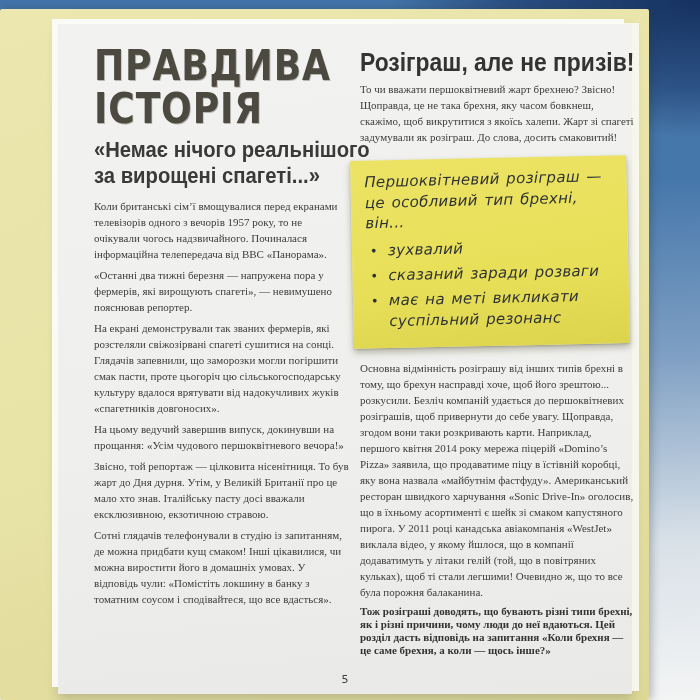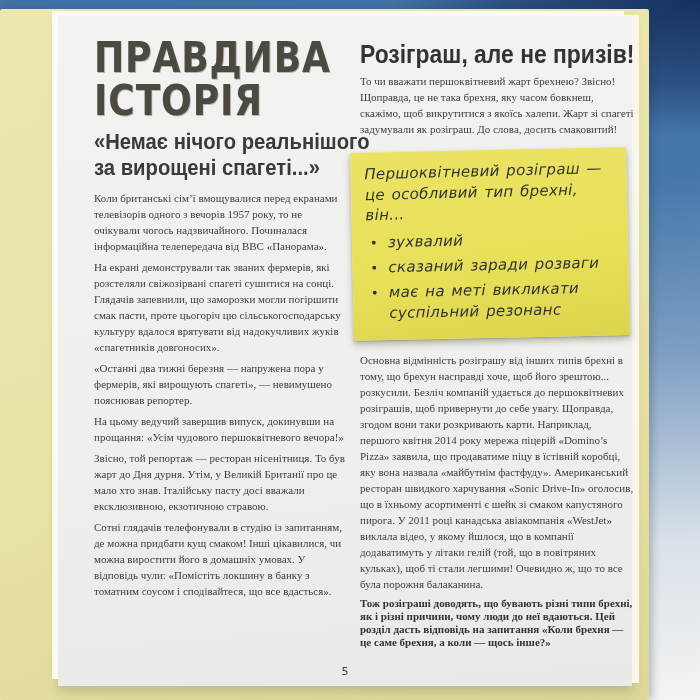--- a/index.html
+++ b/index.html
@@ -12,21 +12,21 @@
     position:absolute;top:0;left:0;width:700px;height:260px;pointer-events:none;
     background:radial-gradient(ellipse 430px 190px at 100% 0%, rgba(18,45,92,.95) 0%, rgba(24,52,100,.55) 45%, rgba(24,52,100,0) 72%);
   }
   .back-sheet{
     position:absolute;left:0;top:9px;width:649px;height:691px;
     background:linear-gradient(160deg,#ece7af 0%, #e7e2a5 55%, #ddd896 100%);
     box-shadow:3px 0 8px rgba(40,52,68,.30);
     border-radius:2px;
   }
   .page{
-    position:absolute;left:58px;top:16px;width:574px;height:670px;
+    position:absolute;left:58px;top:24px;width:574px;height:670px;
     background:linear-gradient(175deg,#f2f2f0 0%, #efefed 60%, #e9e9e7 100%);
     box-shadow:-7px -6px 0 -1px rgba(252,252,249,.95),
                8px -2px 0 -1px rgba(249,249,244,.9),
                0 5px 12px rgba(45,55,70,.22);
     border-radius:1px;
   }
   .col-left{position:absolute;left:36px;top:0;width:256px;}
   .col-right{position:absolute;left:302px;top:0;width:274px;}
 
   .page-title{
@@ -91,24 +91,24 @@
 <div class="bg-navy-corner"></div>
 <div class="back-sheet"></div>
 
 <div class="page">
 
   <div class="col-left">
     <h1 class="page-title"><span>ПРАВДИВА</span><br><span>ІСТОРІЯ</span></h1>
     <h2 class="subtitle"><span>«Немає нічого реальнішого</span><br><span>за вирощені спагеті...»</span></h2>
     <div class="body-text">
       <p>Коли британські сім’ї вмощувалися перед екранами телевізорів одного з вечорів 1957 року, то не очікували чогось надзвичайного. Починалася інформаційна телепередача від ВВС «Панорама».</p>
+      <p>«Останні два тижні березня — напружена пора у фермерів, які вирощують спагеті», — невимушено пояснював репортер.</p>
       <p>На екрані демонстрували так званих фермерів, які розстеляли свіжозірвані спагеті сушитися на сонці. Глядачів запевнили, що заморозки могли погіршити смак пасти, проте цьогоріч цю сільськогосподарську культуру вдалося врятувати від надокучливих жуків «спагетників довгоносих».</p>
-      <p>«Останні два тижні березня — напружена пора у фермерів, які вирощують спагеті», — невимушено пояснював репортер.</p>
       <p>На цьому ведучий завершив випуск, докинувши на прощання: «Усім чудового першоквітневого вечора!»</p>
-      <p>Звісно, той репортаж — ресторан нісенітниця. То був жарт до Дня дурня. Утім, у Великій Британії про це мало хто знав. Італійську пасту досі вважали ексклюзивною, екзотичною стравою.</p>
+      <p>Звісно, той репортаж — цілковита нісенітниця. То був жарт до Дня дурня. Утім, у Великій Британії про це мало хто знав. Італійську пасту досі вважали ексклюзивною, екзотичною стравою.</p>
       <p>Сотні глядачів телефонували в студію із запитанням, де можна придбати кущ смаком! Інші цікавилися, чи можна виростити його в домашніх умовах. У відповідь чули: «Помістіть локшину в банку з томатним соусом і сподівайтеся, що все вдасться».</p>
     </div>
   </div>
 
   <div class="col-right">
     <h3 class="rc-heading">Розіграш, але не призів!</h3>
     <div class="body-text rc-intro">
       <p>То чи вважати першоквітневий жарт брехнею? Звісно! Щоправда, це не така брехня, яку часом бовкнеш, скажімо, щоб викрутитися з якоїсь халепи. Жарт зі спагеті задумували як розіграш. До слова, досить смаковитий!</p>
     </div>
 

